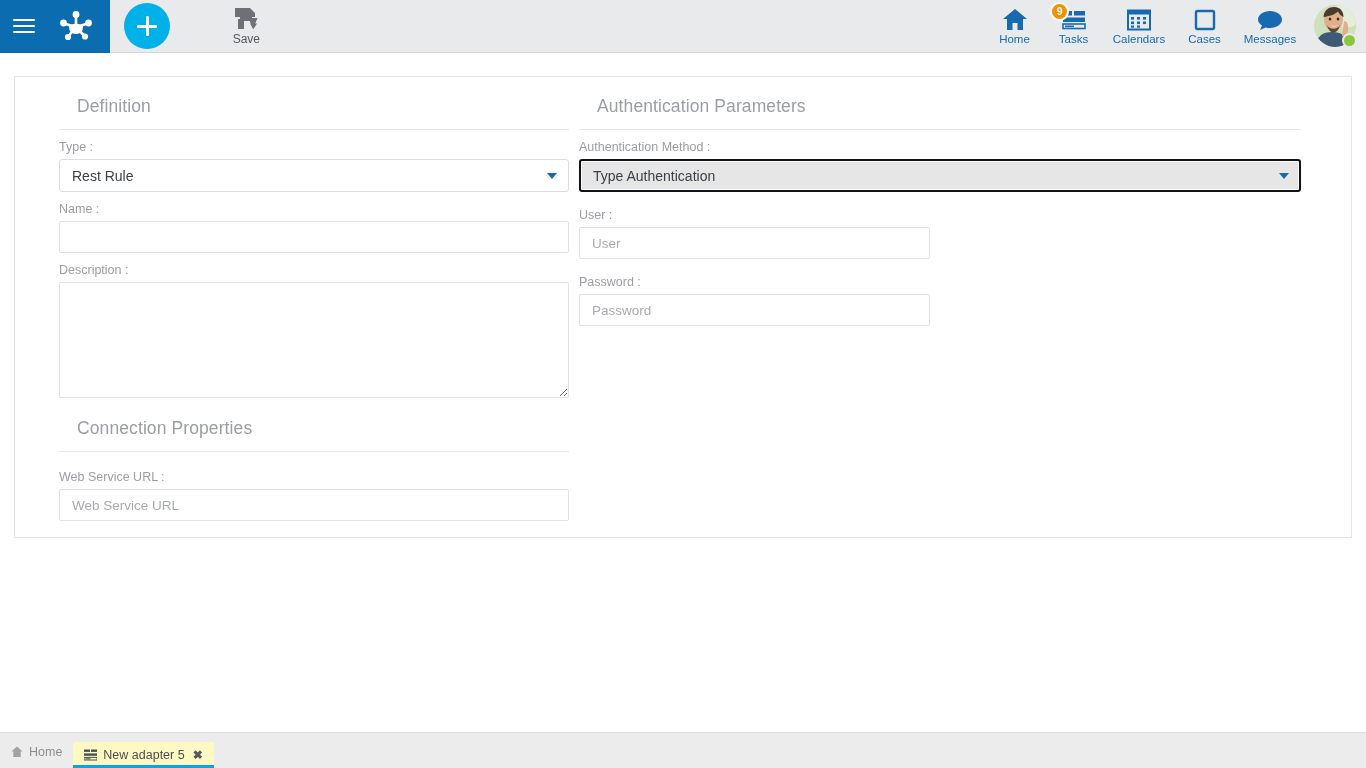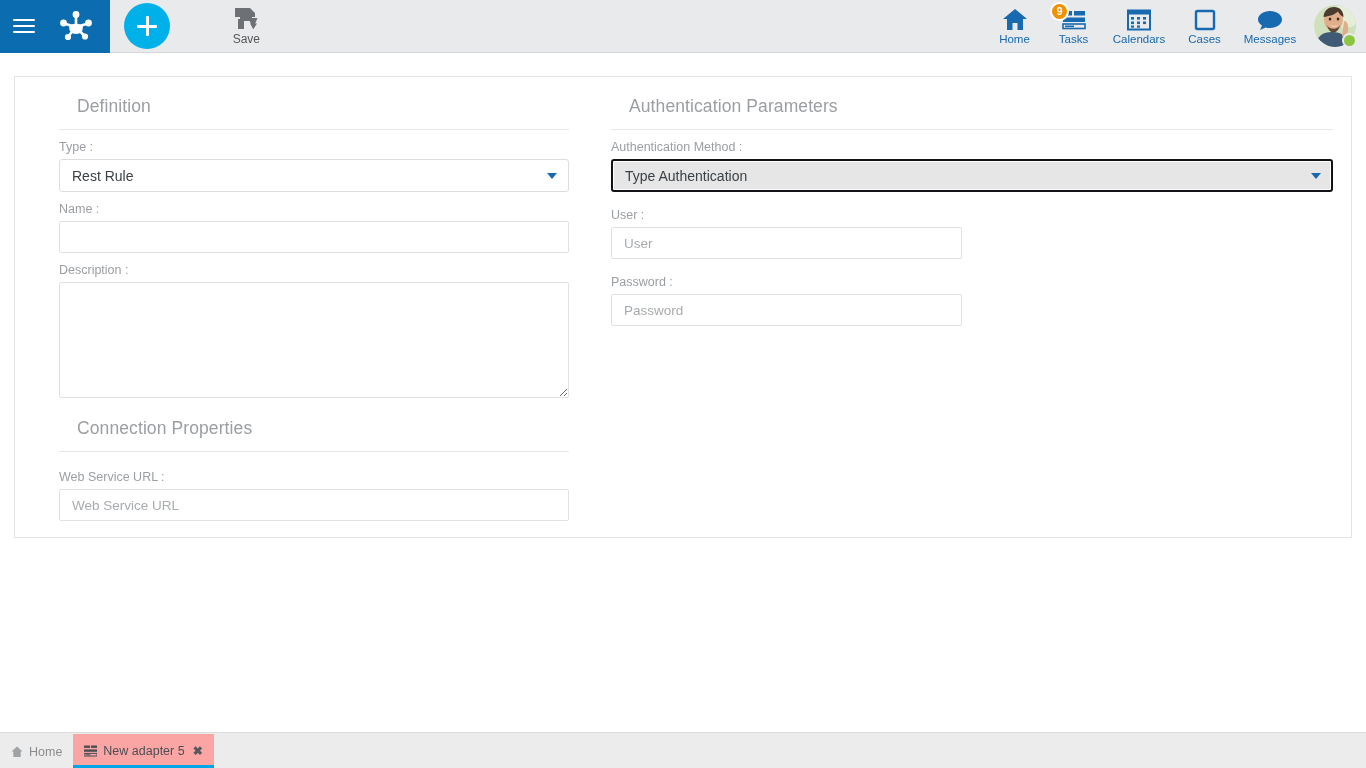--- a/index.html
+++ b/index.html
@@ -102,21 +102,21 @@
   }
 
   
   .panel {
     position: absolute; left: 14px; top: 76px;
     width: 1338px; height: 462px;
     background: #ffffff;
     border: 1px solid #e3e4e6;
   }
   .col-left  { position: absolute; left: 44px;  top: 0; width: 510px; }
-  .col-right { position: absolute; left: 596px; top: 0; width: 722px; }
+  .col-right { position: absolute; left: 564px; top: 0; width: 722px; }
 
   .sect-title {
     font-size: 17.5px; color: #9b9ea2; font-weight: normal;
     padding-left: 18px; padding-top: 19px;
     letter-spacing: .1px;
   }
   .sect-rule {
     height: 1px; background: #e6e7e9;
     margin-top: 12px;
   }
@@ -174,21 +174,21 @@
     background: #ececec;
     border-top: 1px solid #dcdcdc;
     display: flex; align-items: flex-end;
   }
   .tab {
     height: 32px; display: flex; align-items: center;
     padding: 0 11px; font-size: 12.5px; color: #8a8d90;
     cursor: pointer; gap: 6px; position: relative;
   }
   .tab.active {
-    background: #fca5a5; color: #4a4f54; height: 34px;
+    background: #fef9c3; color: #4a4f54; height: 26px;
   }
   .tab.active:after {
     content: ""; position: absolute; left: 0; right: 0; bottom: -2px;
     height: 5px; background: #00a7e5;
   }
   .tab .x {
     font-size: 12px; color: #55585c; font-weight: bold;
     margin-left: 2px;
   }
 </style>

